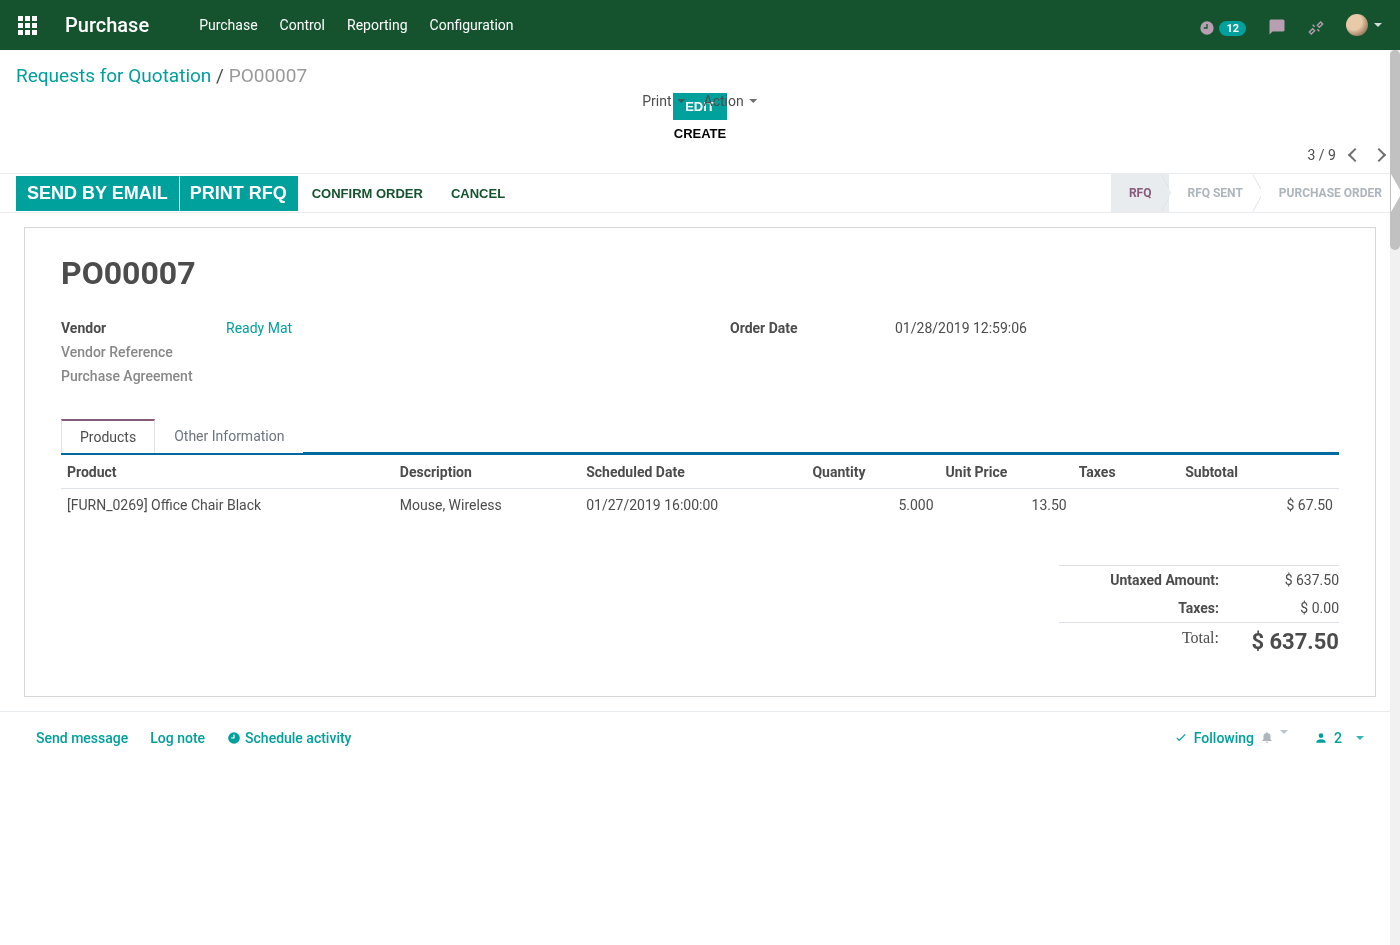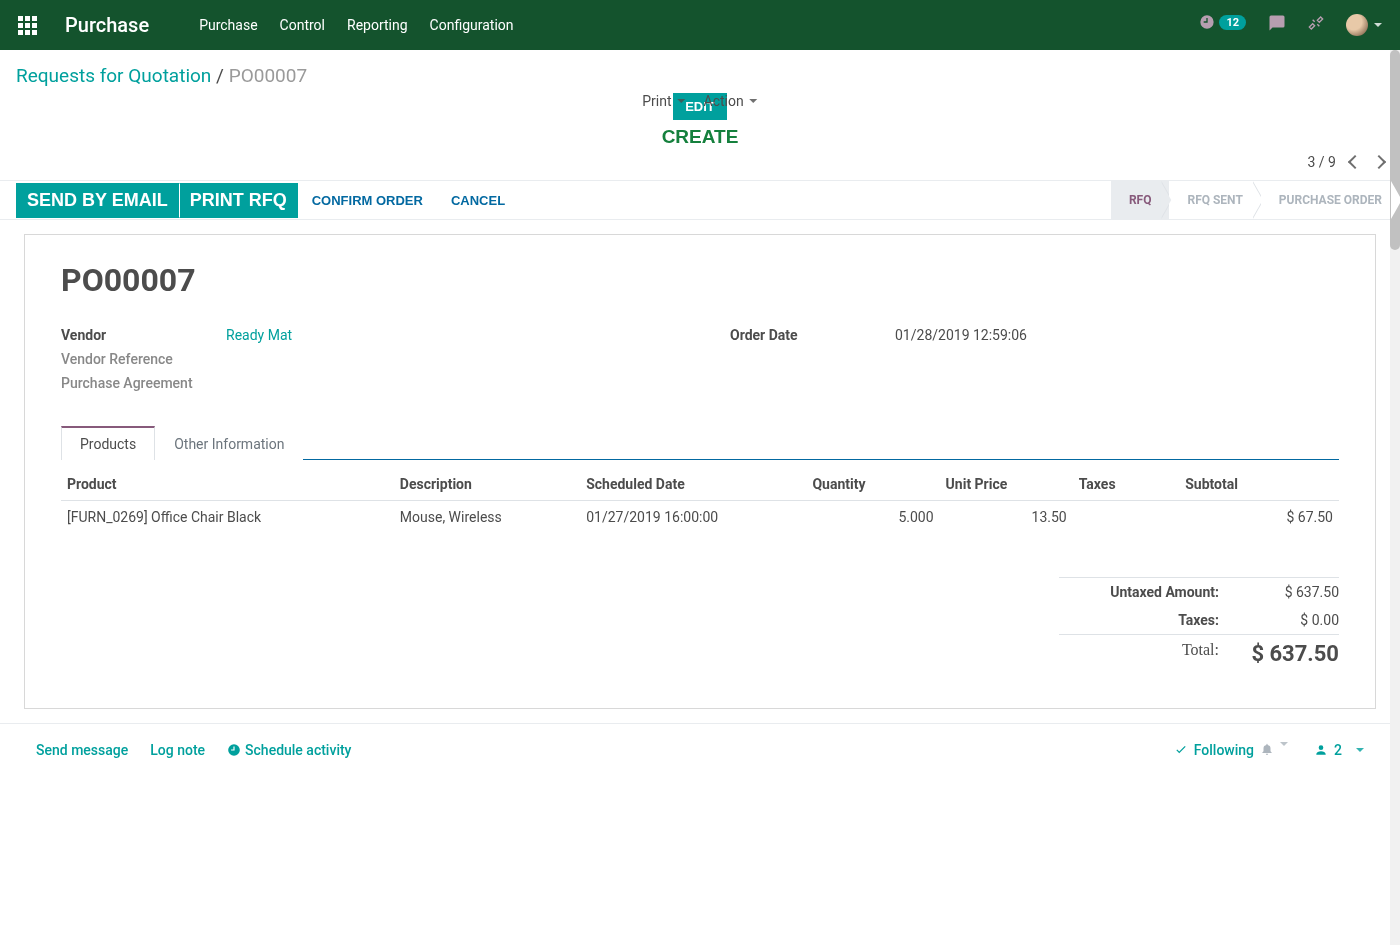--- a/index.html
+++ b/index.html
@@ -4,66 +4,66 @@
 <style>
   * { box-sizing: border-box; margin: 0; padding: 0; }
   body { font-family: -apple-system, BlinkMacSystemFont, "Segoe UI", Roboto, "Helvetica Neue", Arial, sans-serif; font-size: 14px; color: #4c4c4c; background: #fff; }
   
   .topbar { background: #14532d; height: 50px; display: flex; align-items: center; color: #fff; padding: 0 18px; }
   .apps-icon { display: grid; grid-template-columns: repeat(3, 5px); grid-template-rows: repeat(3, 5px); gap: 2px; margin-right: 28px; cursor: pointer; }
   .apps-icon span { background: #fff; width: 5px; height: 5px; }
   .app-title { font-size: 20px; font-weight: 500; margin-right: 50px; }
   .topnav { display: flex; gap: 22px; }
   .topnav-item { color: #fff; font-size: 14px; cursor: pointer; }
-  .topbar-right { margin-left: auto; display: flex; align-items: flex-start; gap: 22px; }
+  .topbar-right { margin-left: auto; display: flex; align-items: flex-end; gap: 22px; }
   .clock-wrap { display: flex; align-items: center; gap: 4px; cursor: pointer; }
   .badge-pill { background: #00a09d; color: #fff; font-size: 11px; font-weight: bold; border-radius: 10px; padding: 1px 7px; }
   .chat-icon svg, .tool-icon svg, .clock-wrap svg { fill: #b79eb0; }
   .avatar { width: 22px; height: 22px; border-radius: 50%; background: radial-gradient(circle at 35% 35%, #e8c9a8 40%, #7a5c44 90%); }
   .caret-down { width: 0; height: 0; border-left: 4px solid transparent; border-right: 4px solid transparent; border-top: 4px solid #fff; opacity: .8; }
   
   .content { padding: 0 16px; }
   
   .breadcrumb-row { display: flex; align-items: center; padding: 14px 0 6px; }
   .breadcrumb { font-size: 19px; }
   .breadcrumb a { color: #00a09d; text-decoration: none; }
   .breadcrumb .cur { color: #9a9a9a; }
   
   .toolbar-row { display: flex; align-items: center; padding-bottom: 10px; flex-direction: column; }
   .btn-primary { background: #00a09d; color: #fff; border: none; padding: 6px 12px; font-size: 13px; font-weight: bold; cursor: pointer; }
-  .btn-link { background: none; border: none; color: #15803d; font-size: 19px; font-weight: bold; cursor: pointer; padding: 6px 12px; }
+  .btn-link { background: none; border: none; color: #000000; font-size: 13px; font-weight: bold; cursor: pointer; padding: 6px 12px; }
   .center-actions { position: absolute; left: 50%; transform: translateX(-50%); display: flex; gap: 18px; }
   .dropdown-label { color: #4c4c4c; cursor: pointer; display: flex; align-items: center; gap: 6px; font-size: 14px; }
   .toolbar-right { margin-left: auto; display: flex; align-items: center; gap: 14px; color: #4c4c4c; }
   .pager-arrow { width: 10px; height: 10px; border-top: 2px solid #6f6f6f; border-right: 2px solid #6f6f6f; display:inline-block; cursor: pointer; }
   .arrow-left { transform: rotate(-135deg); }
   .arrow-right { transform: rotate(45deg); }
   
   .statusbar { border-top: 1px solid #e9ecef; border-bottom: 1px solid #e9ecef; display: flex; align-items: stretch; height: 40px; }
   .status-left { display: flex; align-items: center; gap: 0; }
   .status-btn { background: #00a09d; color: #fff; border: 1px solid #00a09d; padding: 6px 10px; font-size: 18px; font-weight: bold; cursor: pointer; }
   .status-btn + .status-btn { border-left: 1px solid #fff; }
-  .status-link { background: none; border: none; color: #0369a1; font-weight: bold; font-size: 13px; padding: 6px 14px; cursor: pointer; }
+  .status-link { background: none; border: none; color: #14532d; font-weight: bold; font-size: 13px; padding: 6px 14px; cursor: pointer; }
   .status-right { margin-left: auto; display: flex; align-items: stretch; }
   .stage { display:flex; align-items:center; padding: 0 18px; font-size: 12px; font-weight: bold; color: #adb5bd; position: relative; background:#fff; }
   .stage.active { background: #e9ecef; color: #875a7b; }
   .stage::after { content:""; position:absolute; right:-9px; top:0; bottom:0; width:18px; background: inherit; clip-path: polygon(0 0, 60% 50%, 0 100%); z-index:1; }
   .stage-border { position:absolute; right:-10px; top:0; bottom:0; width:18px; background:#dee2e6; clip-path: polygon(0 0, 60% 50%, 0 100%); z-index:0;}
   
   .sheet { border: 1px solid #d8d8d8; margin: 14px 24px 0; padding: 26px 36px 36px; background: #fff; }
   .record-title { font-size: 32px; color: #4c4c4c; margin-bottom: 28px; }
   .field-grid { display: flex; gap: 60px; margin-bottom: 26px; }
   .field-col { flex: 1; }
   .field-row { display: flex; margin-bottom: 8px; }
   .field-label { width: 165px; font-weight: bold; color: #4c4c4c; font-size: 14px; }
   .field-label.muted { color: #888; font-weight: 500; }
   .field-value { color: #4c4c4c; }
   .field-value.link { color: #00a09d; cursor:pointer; }
   
-  .tabs { display: flex; border-bottom: 1px solid #0369a1; margin-bottom: 8px; align-items: flex-end; }
+  .tabs { display: flex; border-bottom: 3px solid #0369a1; margin-bottom: 1px; }
   .tab { padding: 8px 18px; border: 1px solid transparent; border-bottom: none; color: #6c757d; cursor: pointer; position:relative; top:1px; background:#fff; }
   .tab.active { border-color: #dee2e6; border-top: 2px solid #875a7b; color: #4c4c4c; }
   
   .gridtable { width: 100%; border-collapse: collapse; }
   .gridtable th { text-align: left; font-size: 14px; font-weight: bold; color: #4c4c4c; padding: 8px 6px; border-bottom: 1px solid #dee2e6; }
   .gridtable td { padding: 8px 6px; color: #4c4c4c; font-size: 14px; }
   .gridtable tr.line td { border-bottom: none; }
   .gridtable tbody tr:first-child td { border-top: none; }
   .num { text-align: right; }
   

